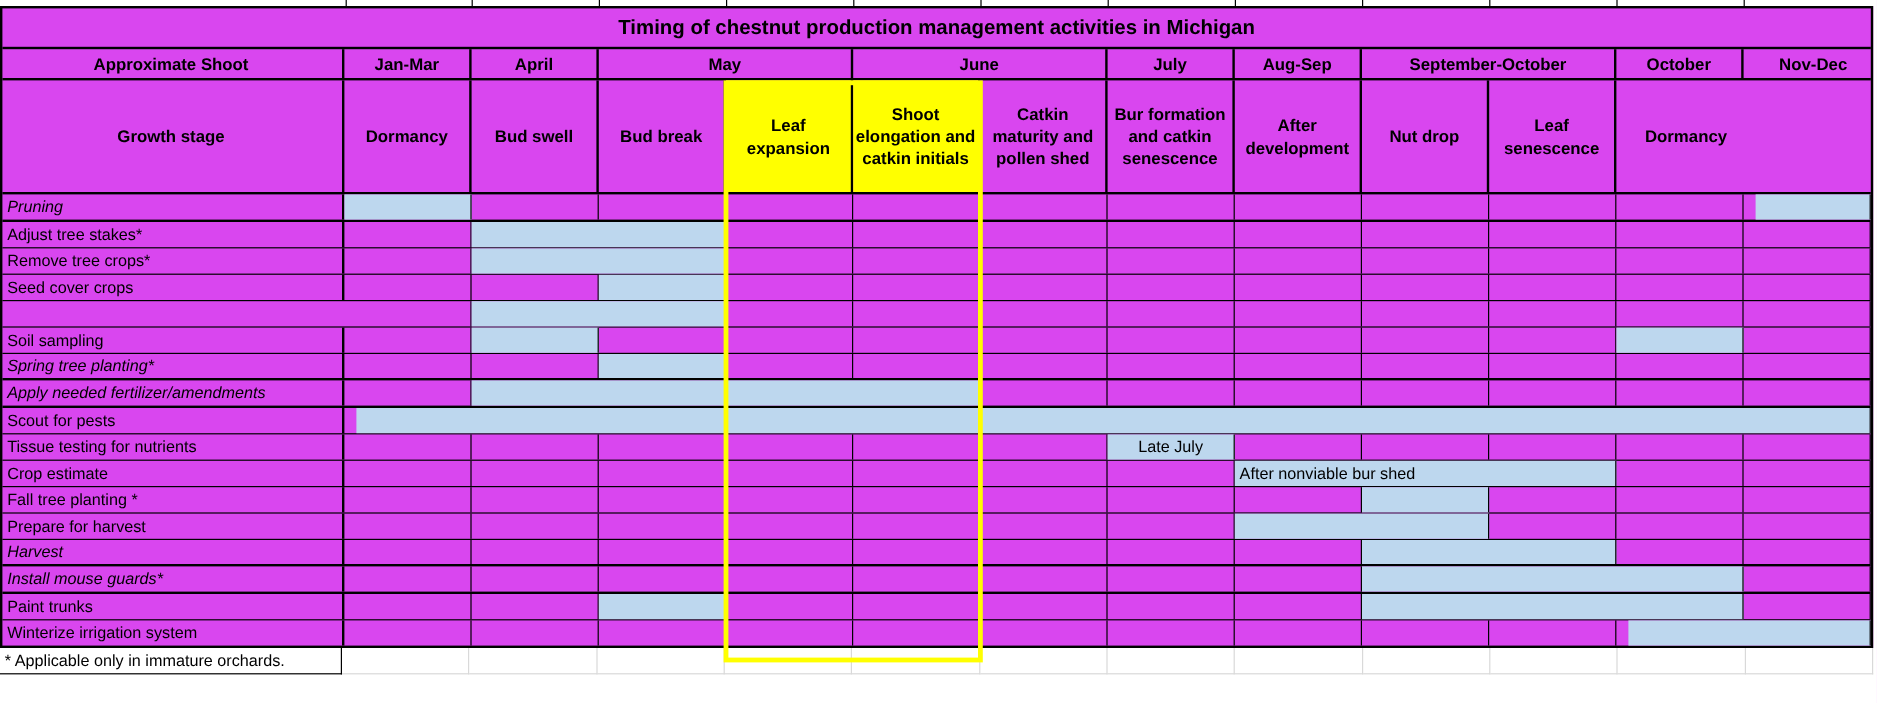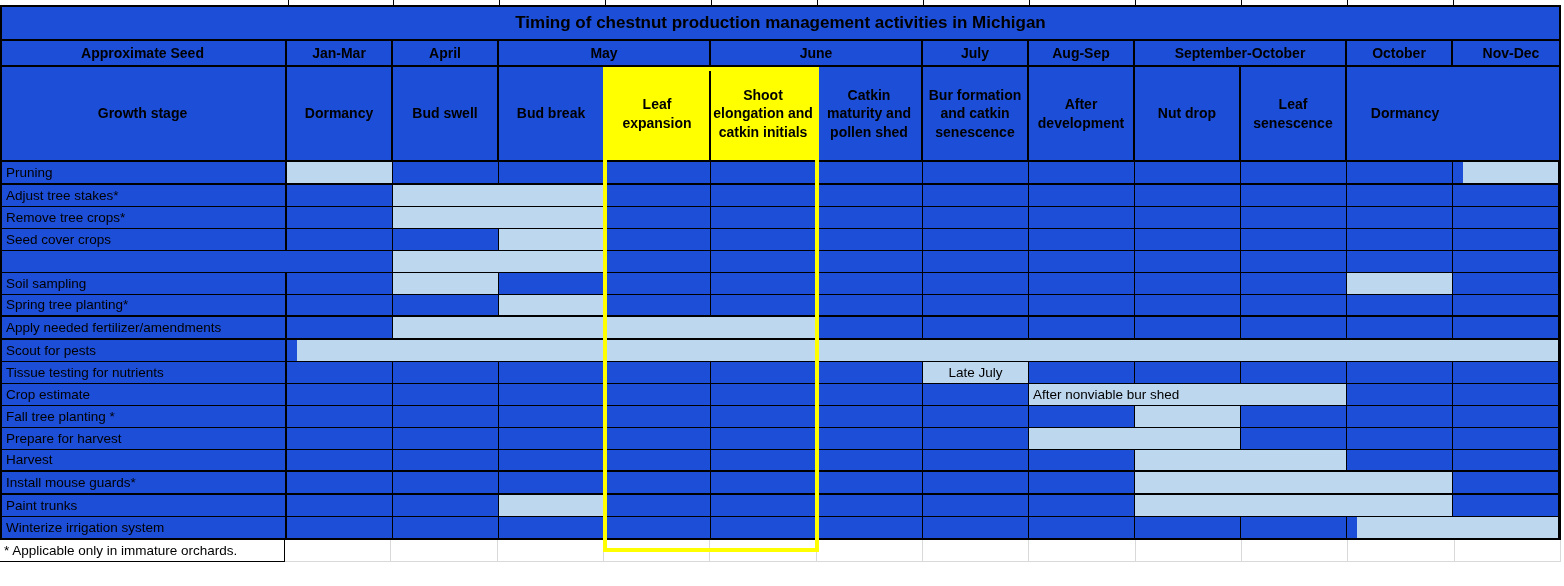--- a/index.html
+++ b/index.html
@@ -1,33 +1,33 @@
 <!DOCTYPE html>
 <html style="--bar: #BDD7EE; --hl: #FFFF00; --faint: #D9D9D9;"><head>
 <meta charset="utf-8">
 <style>
   * { box-sizing: border-box; }
   body { margin: 0; background: #fff; }
   .sheet { position: relative; width: 1564px; height: 586px; background: #fff;
            font-family: "Liberation Sans", sans-serif; color: #000; }
   .topstrip { position: relative; height: 5px; width: 1561px; background: #fff; }
   .tick { position: absolute; top: 0; width: 1px; height: 5px; background: #000; }
-  .tbl { position: relative; width: 1561px; border: 2.5px solid #000; background: #1d4ed8; }
+  .tbl { position: relative; width: 1561px; border: 2.5px solid #000; background: #d946ef; }
   .title-row { height: 34px; border-bottom: 2px solid #000; display: flex; align-items: center;
                justify-content: center; font-weight: bold; font-size: 17px; }
   .grid-row { display: grid; grid-template-columns: 285px repeat(12, 1fr); }
   .date-row { height: 26px; border-bottom: 2px solid #000; }
   .stage-row { height: 95px; border-bottom: 2.5px solid #000; }
   .cell { border-right: 2px solid #000; display: flex; align-items: center; justify-content: center;
           text-align: center; height: 100%; overflow: hidden; }
   .cell.no-r { border-right: none; margin-left: 10px; }
   .hdr { font-weight: bold; font-size: 14px; line-height: 1.3; padding: 0 2px; }
   .hl { background: var(--hl, #FFFF00); }
   .body-row { height: 22px; border-bottom: 1px solid #000; }
-  .body-row.thick { height: 22.5px; border-bottom: 2.5px solid #000; }
+  .body-row.thick { height: 22.5px; border-bottom: 2.5px solid #000; font-style: italic; }
   .body-row.last { height: 21px; border-bottom: none; }
   .body-row .cell { border-right: 1px solid #000; font-size: 13.5px; }
   .row-label { justify-content: flex-start; text-align: left; padding-left: 4px;
                border-right: 2px solid #000 !important; white-space: nowrap; }
   .stage-row .row-label, .date-row .row-label { justify-content: center; text-align: center; padding-left: 0; }
   .bar { background: var(--bar, #BDD7EE); }
   .bar.text-left { justify-content: flex-start; padding-left: 4px; }
   .ybox { position: absolute; border: 4px solid var(--hl, #FFFF00); pointer-events: none; z-index: 6;
           top: 60px; height: 485px;
           left: calc(285px + (100% - 285px)/12*3 - 2px);
@@ -51,21 +51,21 @@
       <div class="tick" style="left: 923px;"></div>
       <div class="tick" style="left: 1028.92px;"></div>
       <div class="tick" style="left: 1134.83px;"></div>
       <div class="tick" style="left: 1240.75px;"></div>
       <div class="tick" style="left: 1346.67px;"></div>
       <div class="tick" style="left: 1452.58px;"></div>
     </div>
   <div class="tbl">
     <div class="title-row">Timing of chestnut production management activities in Michigan</div>
     <div class="grid-row date-row">
-        <div class="cell hdr row-label">Approximate Seed</div>
+        <div class="cell hdr row-label">Approximate Shoot</div>
         <div class="cell hdr" style="grid-column: 2 / span 1;">Jan-Mar</div>
         <div class="cell hdr" style="grid-column: 3 / span 1;">April</div>
         <div class="cell hdr" style="grid-column: 4 / span 2;">May</div>
         <div class="cell hdr" style="grid-column: 6 / span 2;">June</div>
         <div class="cell hdr" style="grid-column: 8 / span 1;">July</div>
         <div class="cell hdr" style="grid-column: 9 / span 1;">Aug-Sep</div>
         <div class="cell hdr" style="grid-column: 10 / span 2;">September-October</div>
         <div class="cell hdr" style="grid-column: 12 / span 1;">October</div>
         <div class="cell hdr no-r" style="grid-column: 13 / span 1;">Nov-Dec</div>
       </div>

